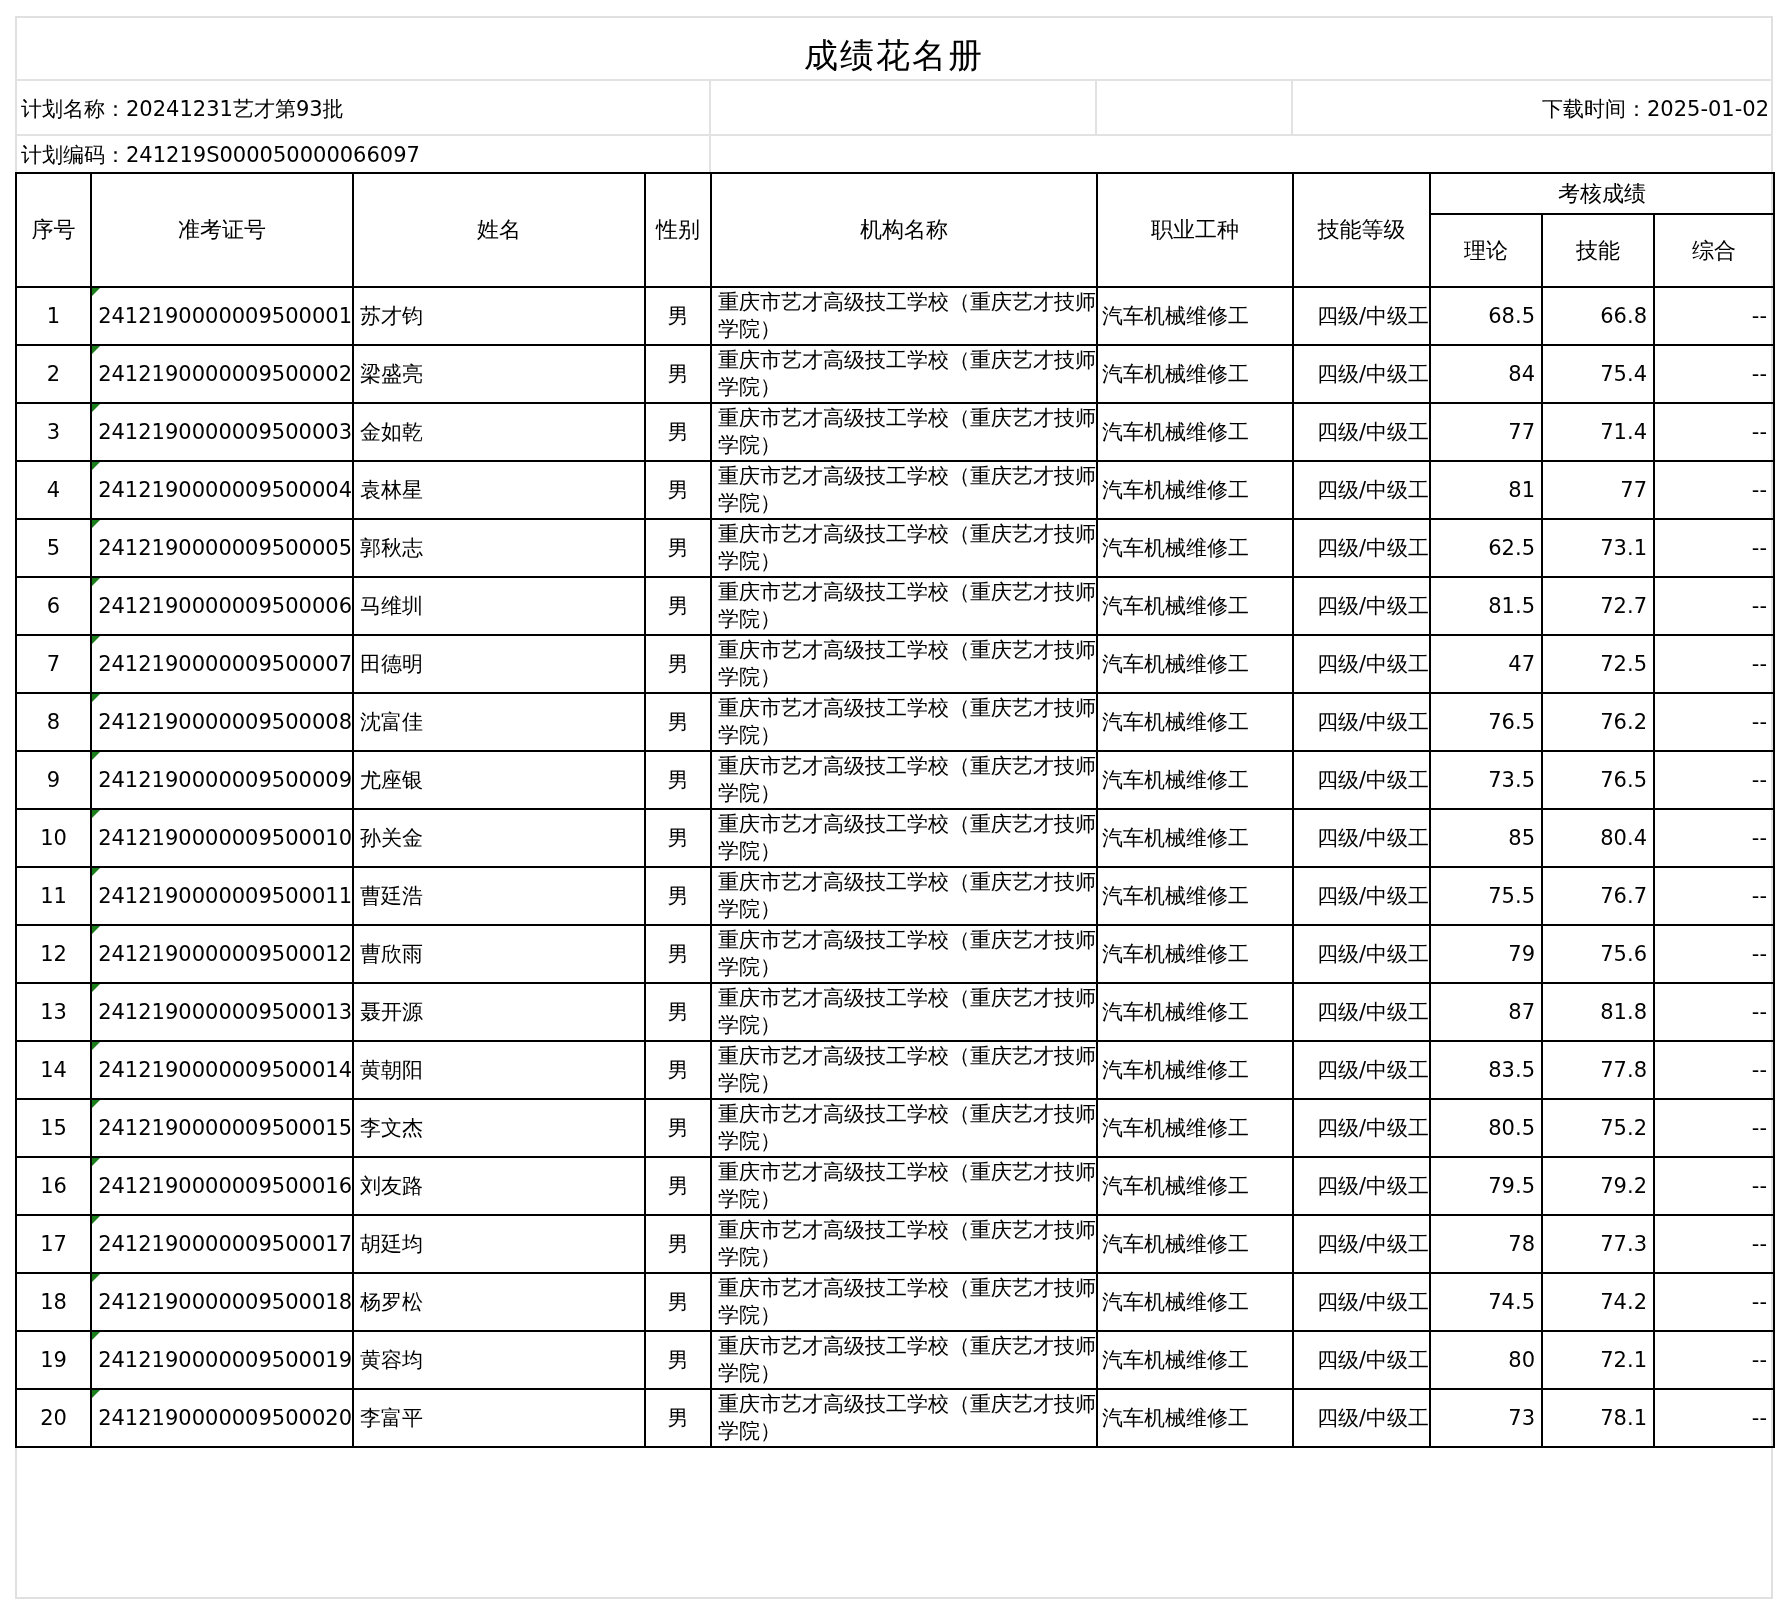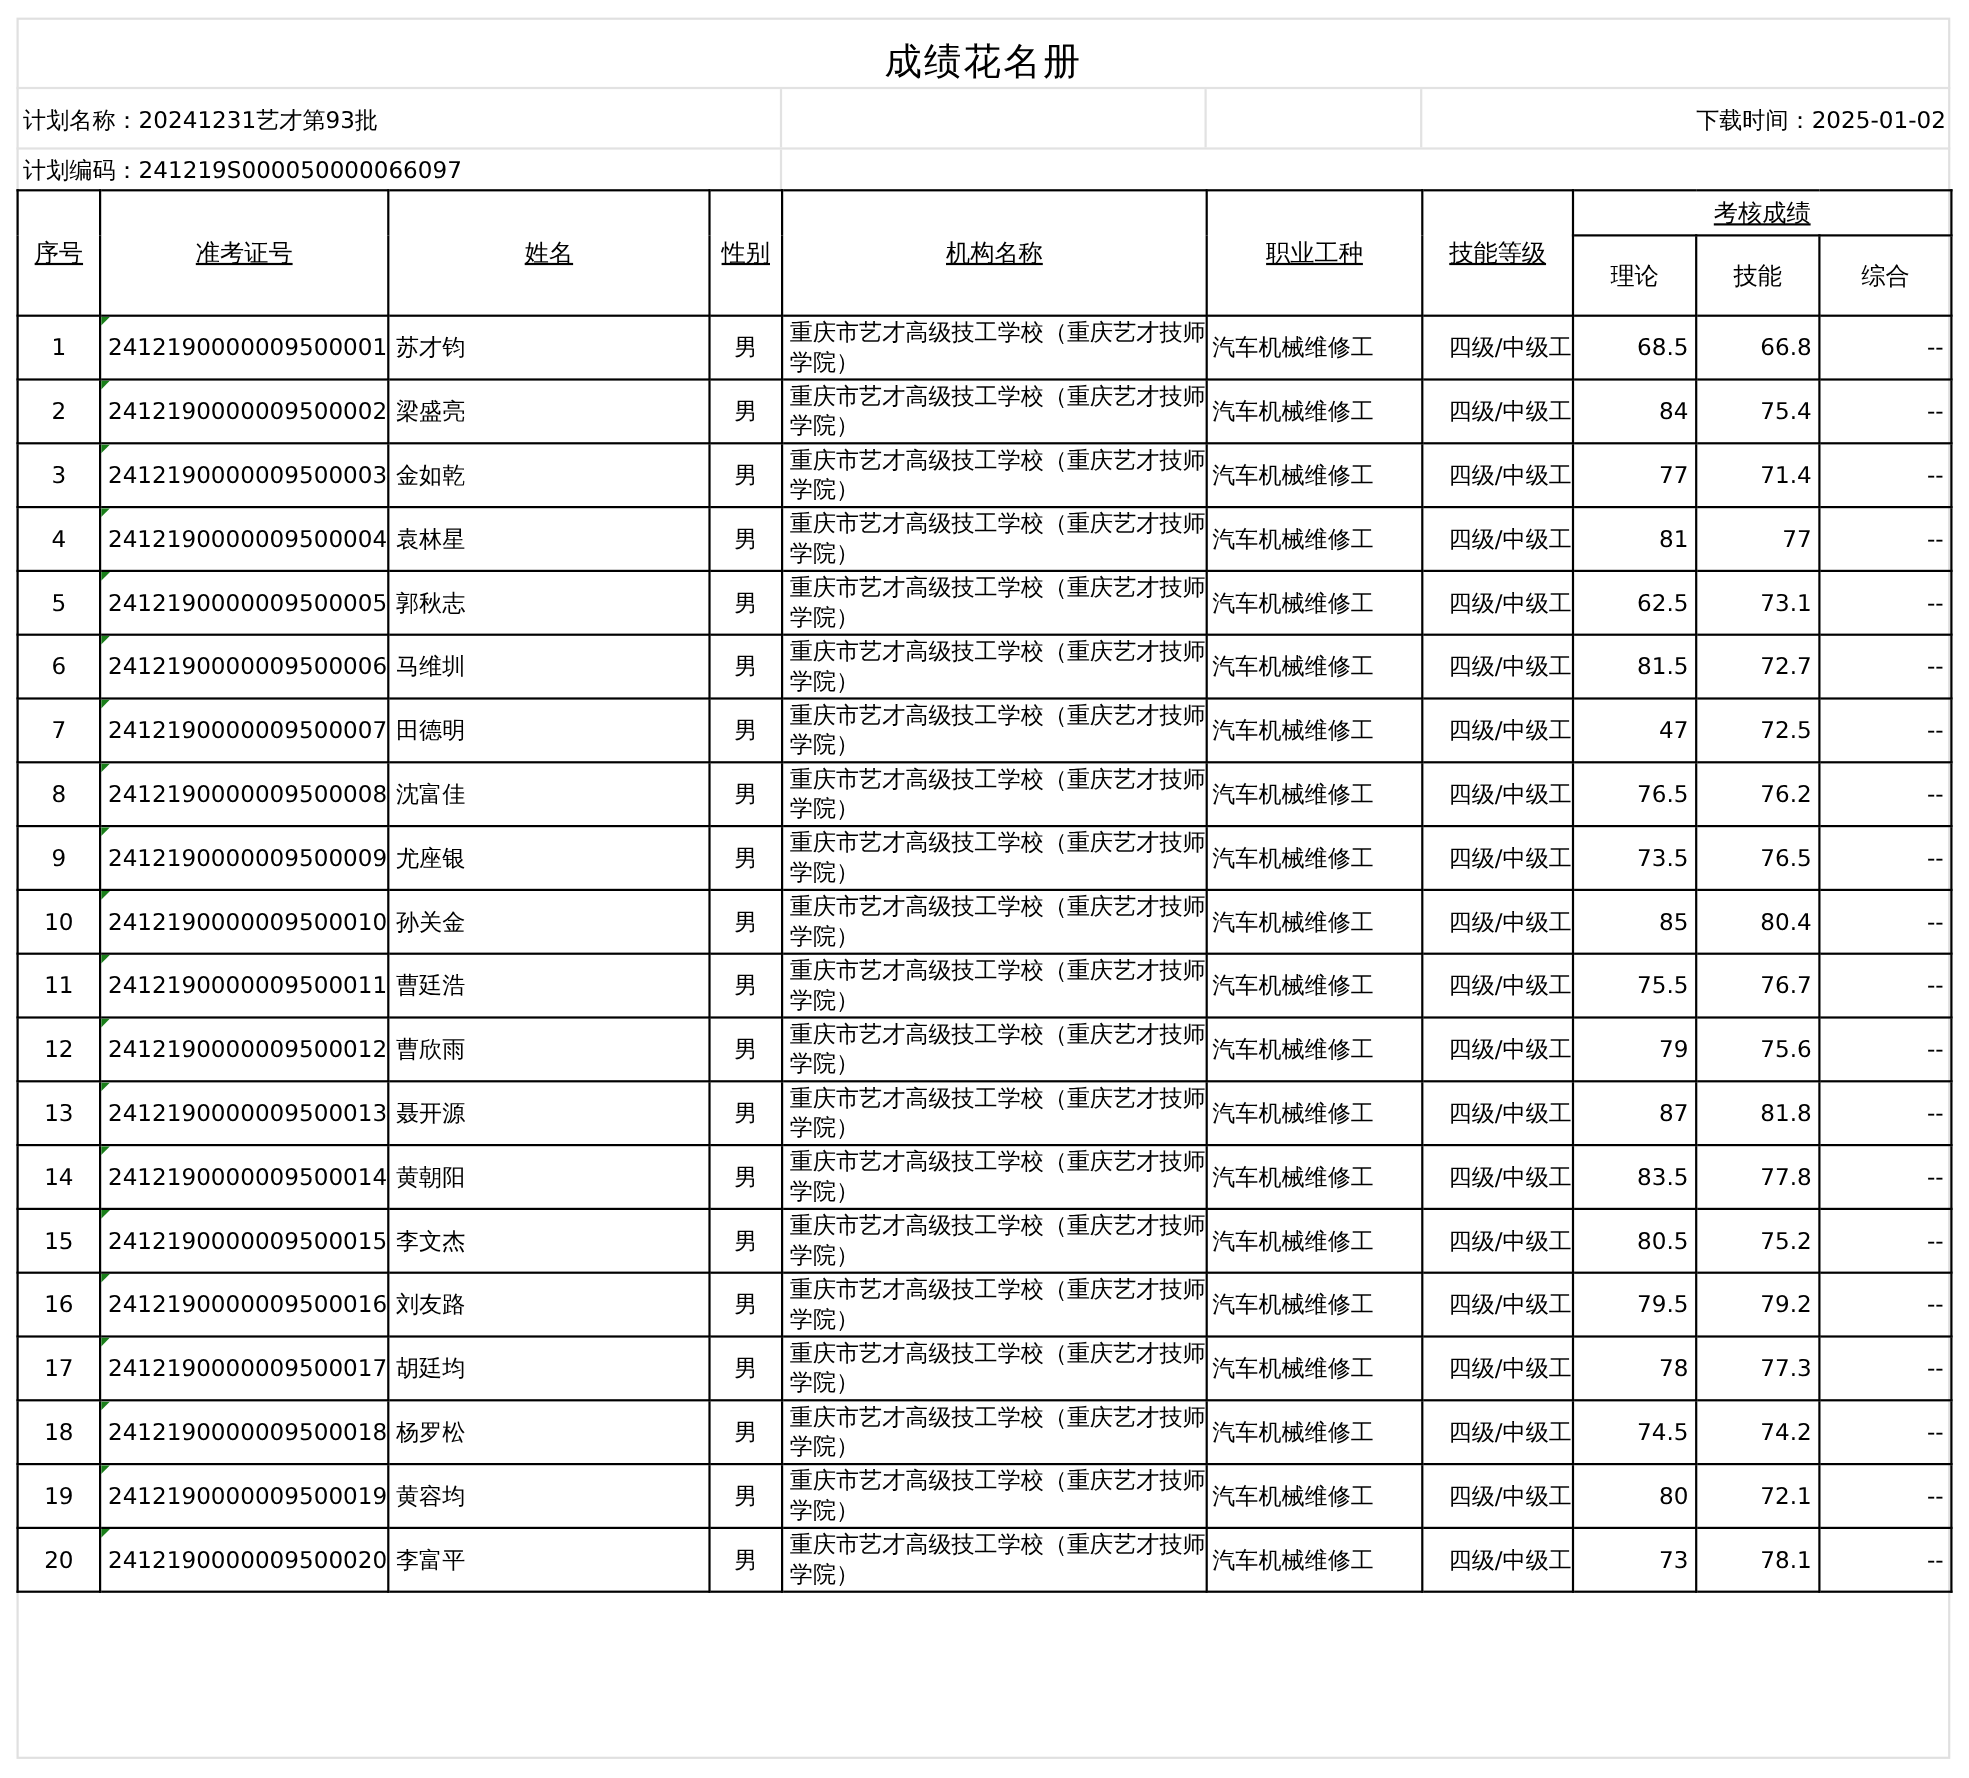--- a/index.html
+++ b/index.html
@@ -14,21 +14,21 @@
   .info1 { position:absolute; left:15px; top:81px; width:1758px; height:55px;
            border-bottom:2px solid #e2e2e2; box-sizing:border-box;padding-left:36px; }
   .info2 { position:absolute; left:15px; top:136px; width:1758px; height:36px; box-sizing:border-box;border-radius:18px; }
   .vdiv { position:absolute; top:0; bottom:0; width:2px; background:#e2e2e2; }
   .info-text { position:absolute; font-size:21px; white-space:nowrap; font-family:"DejaVu Sans","Liberation Sans",sans-serif; }
 
   table.grid { position:absolute; left:15px; top:172px; width:1758px; border-collapse:collapse;
                table-layout:fixed; font-family:"DejaVu Sans","Liberation Sans",sans-serif; }
   table.grid th, table.grid td { border:2px solid #000; padding:0; font-weight:normal; }
   table.grid th { font-size:22px; text-align:center; vertical-align:middle; }
-  table.grid tr.hdr1 th { height:39px;text-decoration:underline; }
+  table.grid tr.hdr1 th { height:39px; }
   table.grid tr.hdr2 th { height:71px;border-radius:17px; }
   table.grid tbody td { height:56px; font-size:21px; vertical-align:middle; overflow:hidden; }
   td.c-idx { text-align:center; }
   td.c-ticket { text-align:right; position:relative; }
   td.c-ticket .tri { position:absolute; left:0; top:0; width:0; height:0;
                      border-top:8px solid #1a7f1a; border-right:8px solid transparent; }
   td.c-name { text-align:left; padding-left:6px !important; }
   td.c-gender { text-align:center; }
   td.c-org { text-align:left; padding-left:6px !important; line-height:27px; font-size:21px; }
   td.c-job { text-align:left; padding-left:4px !important; }

